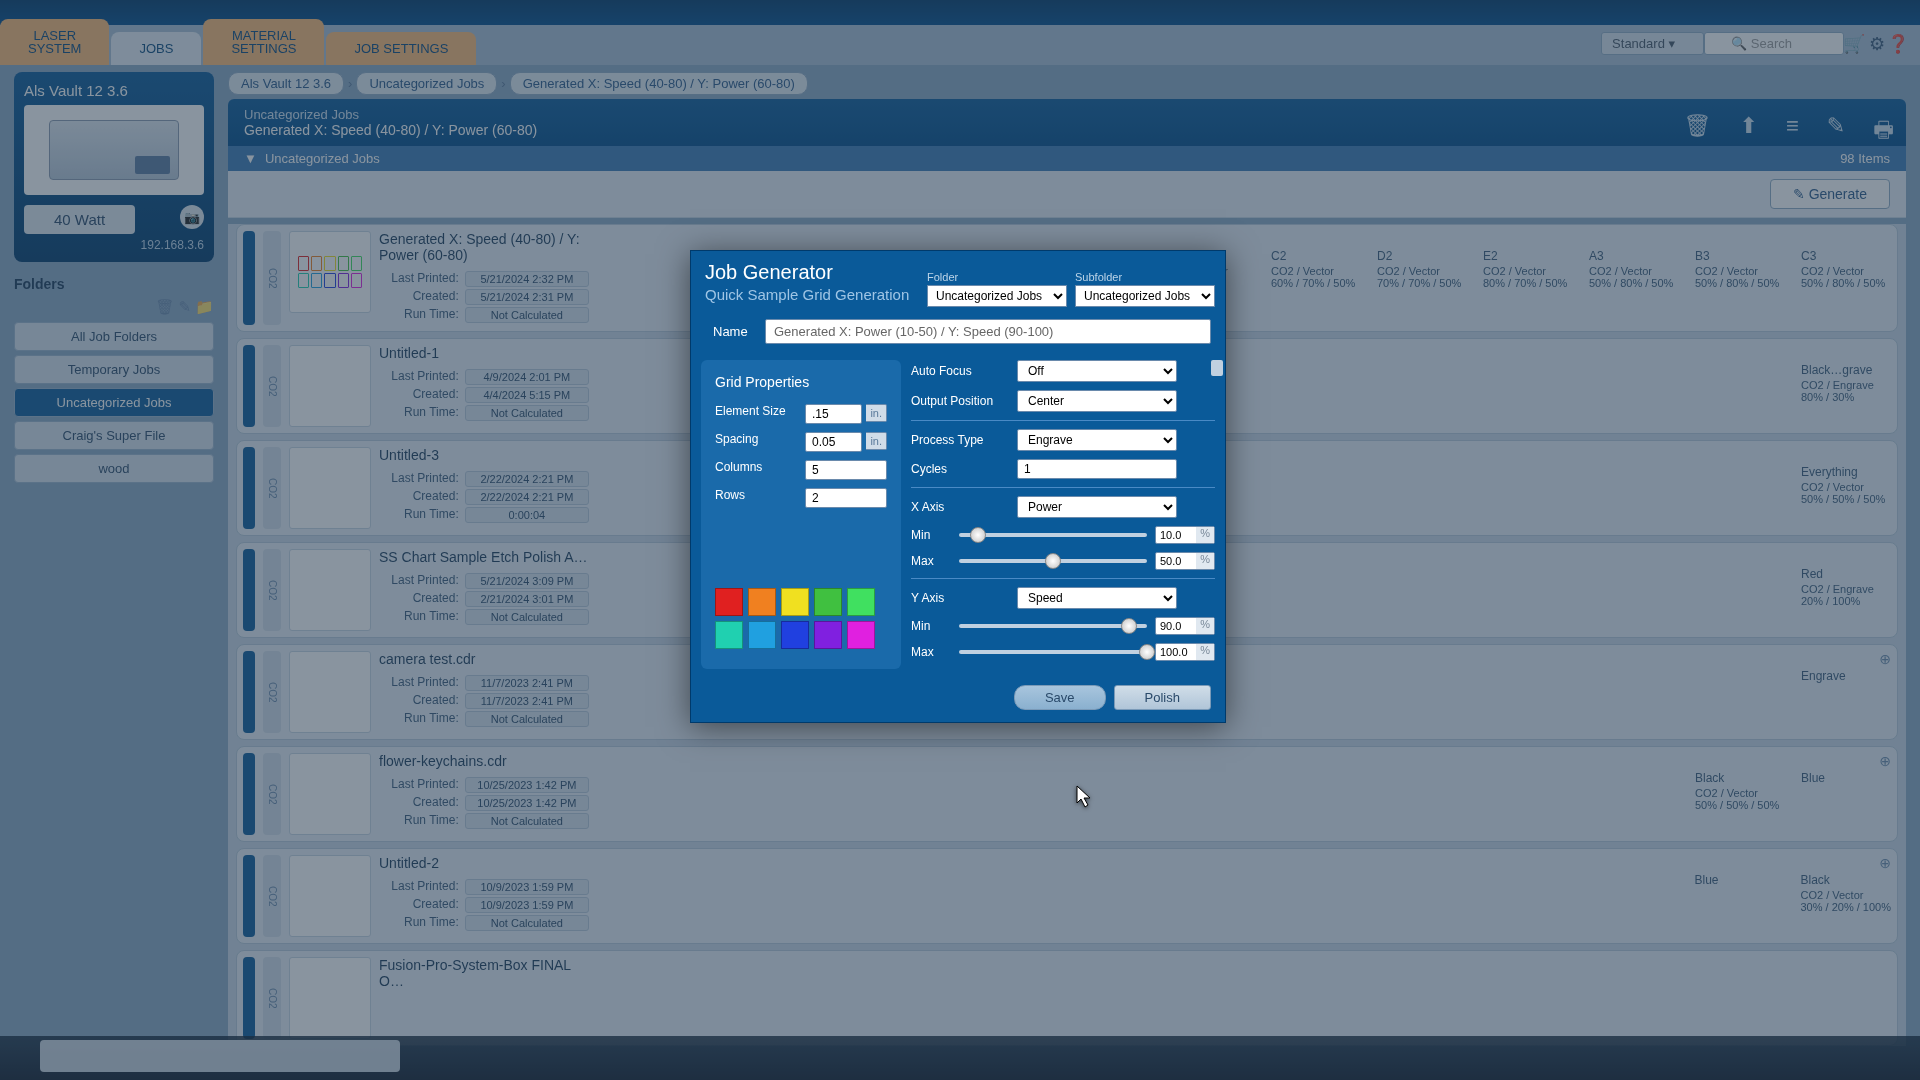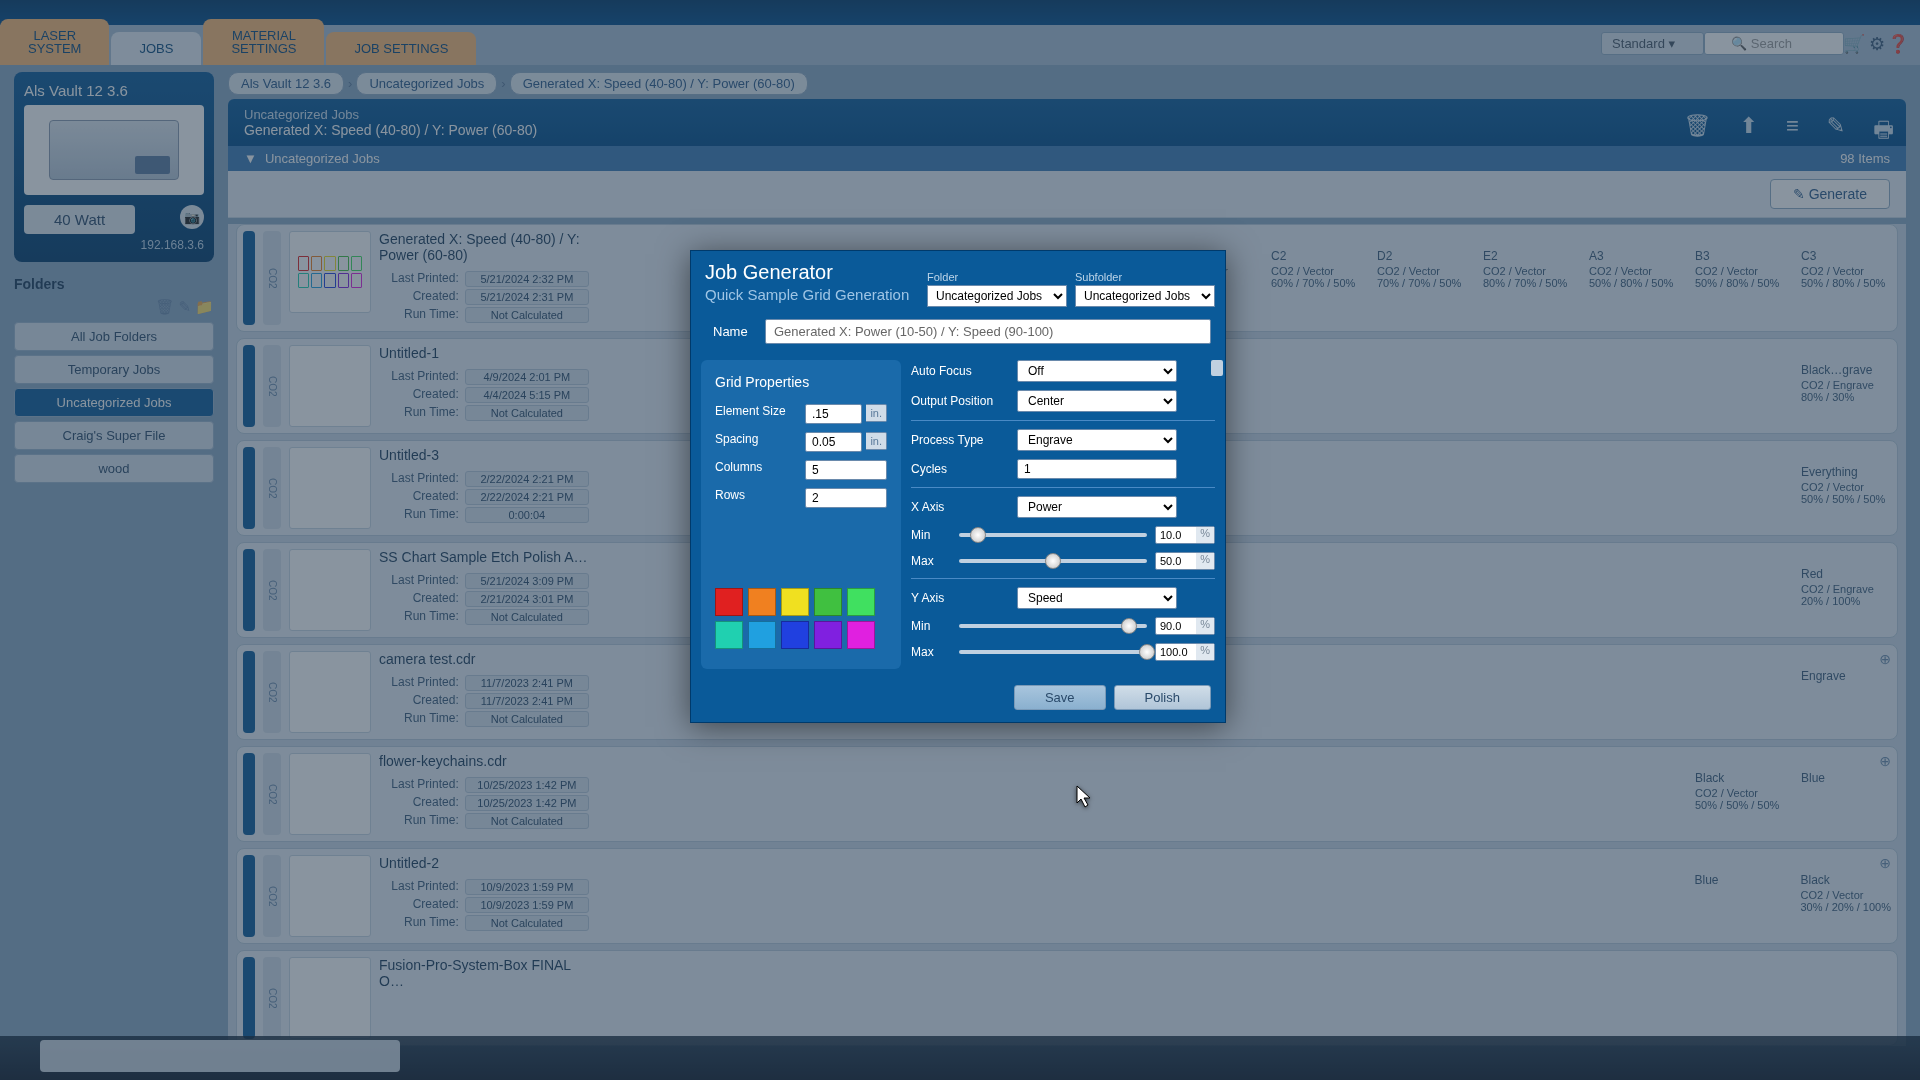--- a/index.html
+++ b/index.html
@@ -83,21 +83,21 @@
 .slider-row { display: flex; align-items: center; margin-bottom: 8px; gap: 8px; }
 .slider-label { color: #fff; font-size: 12px; width: 40px; }
 .slider { flex: 1; height: 4px; background: #c0d0e0; border-radius: 2px; position: relative; }
 .slider-thumb { position: absolute; top: -6px; width: 16px; height: 16px; background: radial-gradient(#fff,#c0c0c0); border-radius: 50%; border: 1px solid #888; }
 .slider-val { width: 60px; background: #fff; border: 1px solid #6a8aac; padding: 2px 4px; font-size: 11px; border-radius: 2px; display: flex; }
 .slider-val-num { flex: 1; }
 .slider-val-unit { background: #e0e8f0; padding: 0 4px; margin: -2px -4px -2px 4px; color: #7a8a9a; }
 .scroll-ind { position: absolute; right: -8px; top: 0; width: 12px; height: 16px; background: #c0d0e0; border-radius: 2px; }
 .modal-footer { display: flex; justify-content: flex-end; gap: 8px; padding: 8px 14px 12px; }
 .mbtn { background: linear-gradient(#d0dde8,#b0c5d8); border: 1px solid #7a9ab8; border-radius: 3px; padding: 4px 30px; font-size: 13px; color: #2a4a6a; cursor: pointer; }
-.mbtn.primary { background: linear-gradient(#a8c5dd,#8ab0cf); }
+.mbtn.primary { background: linear-gradient(#a8c5dd,#8ab0cf); border-radius: 11px; }
 .cursor { position: absolute; top: 785px; left: 1076px; z-index: 30; pointer-events: none; }
 .cursor svg { filter: drop-shadow(0 1px 2px rgba(0,0,0,.6)); }
 .taskbar { position: absolute; bottom: 0; left: 0; right: 0; height: 44px; background: linear-gradient(rgba(10,30,50,.8),rgba(5,15,30,.9)); z-index: 2; }
 .taskbar-item { position: absolute; left: 40px; top: 4px; width: 360px; height: 32px; background: rgba(220,230,240,.9); border-radius: 4px; }
 </style>
 </head>
 <body>
 
 <div class="topbar"></div>
 

